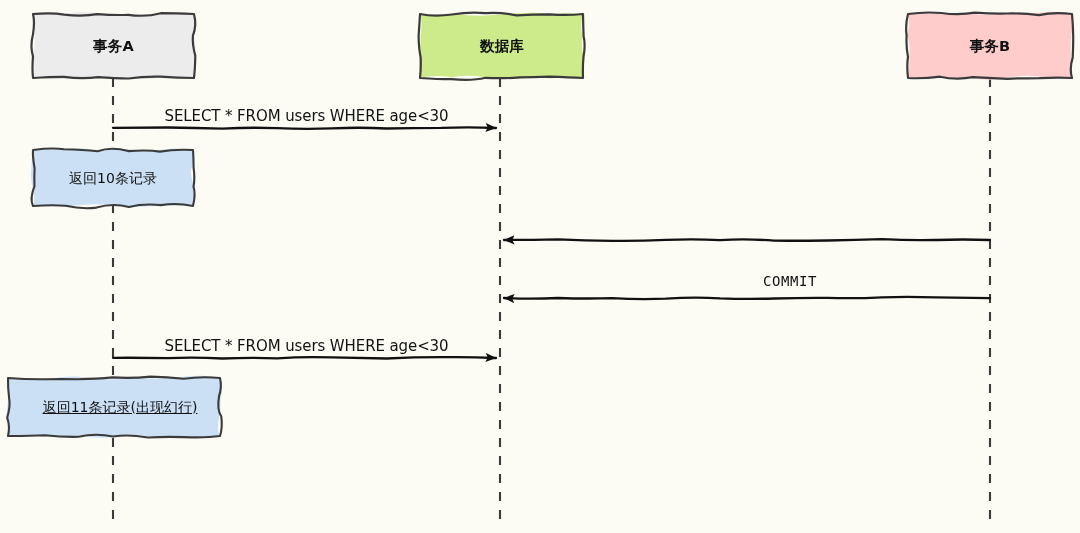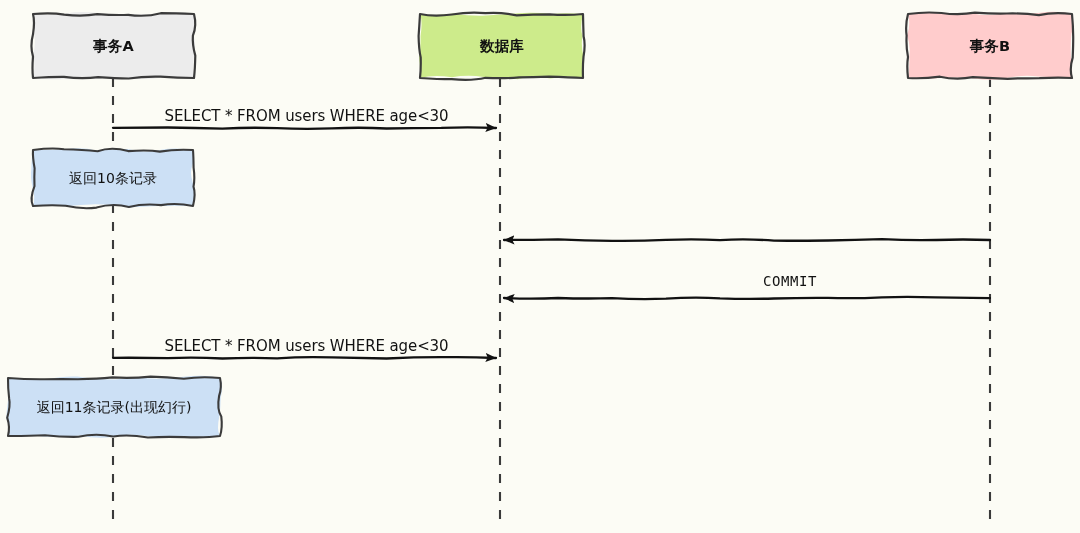--- a/index.html
+++ b/index.html
@@ -102,15 +102,15 @@
 
   <div class="lbl participant-label" style="left:113.5px; top:46px;">事务A</div>
   <div class="lbl participant-label" style="left:502px; top:46px;">数据库</div>
   <div class="lbl participant-label" style="left:990px; top:46px;text-align:center;">事务B</div>
 
   <div class="lbl message-label" style="left:306.5px; top:124px;">SELECT * FROM users WHERE age&lt;30</div>
   <div class="lbl message-label mono" style="left:745px; top:288px;margin-left:45px;">COMMIT</div>
   <div class="lbl message-label" style="left:306.5px; top:354px;">SELECT * FROM users WHERE age&lt;30</div>
 
   <div class="lbl note-label" style="left:113px; top:178px;">返回10条记录</div>
-  <div class="lbl note-label" style="left:114px; top:407px;">返回11条记录(出现幻行)</div>
+  <div class="lbl note-label" style="left:120px; top:407px;text-decoration:underline;">返回11条记录(出现幻行)</div>
 
 </div>
 
 </body></html>

